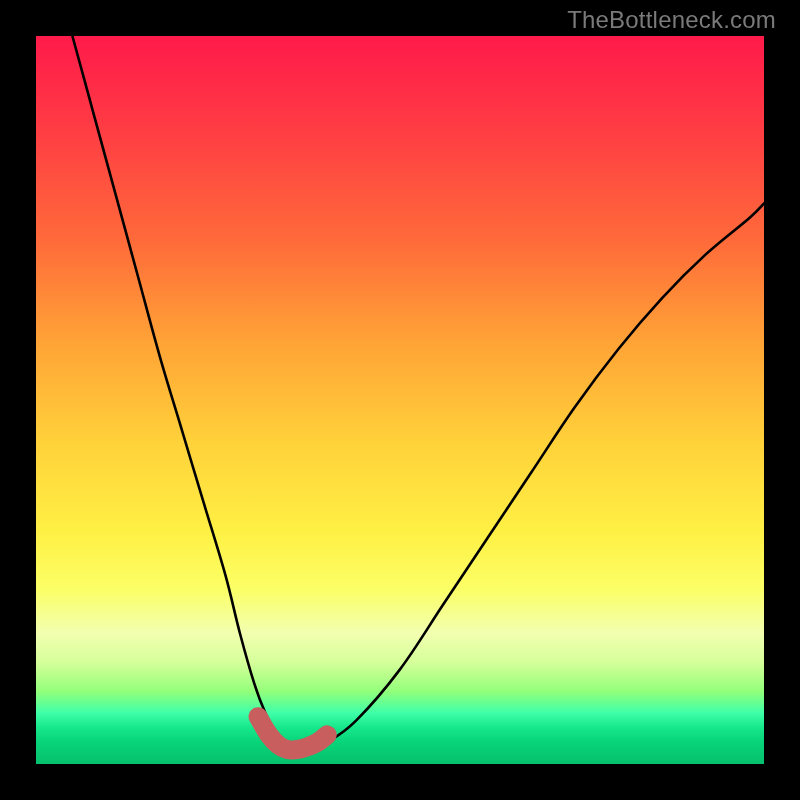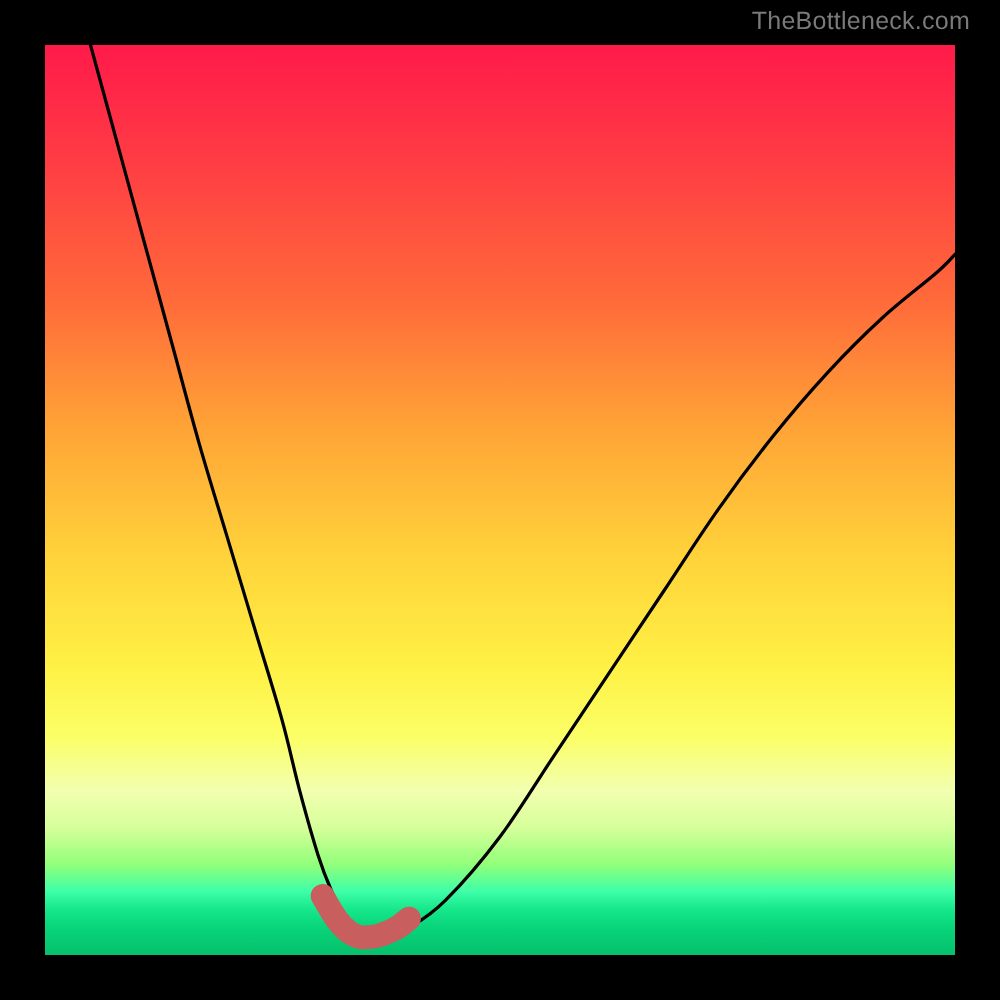--- a/index.html
+++ b/index.html
@@ -42,21 +42,21 @@
       #16e78b 95%,
       #08d47a 97%,
       #06c06c 100%
     );
   }
   .watermark {
     position: absolute;
     top: 6px;
     right: 24px;
     color: #7a7a7a;
-    font-size: 20px;
+    font-size: 24px;
     font-weight: 500;
     letter-spacing: 0.2px;
     user-select: none;
   }
   svg.curve {
     position: absolute;
     top: 0;
     left: 0;
     width: 728px;
     height: 728px;

